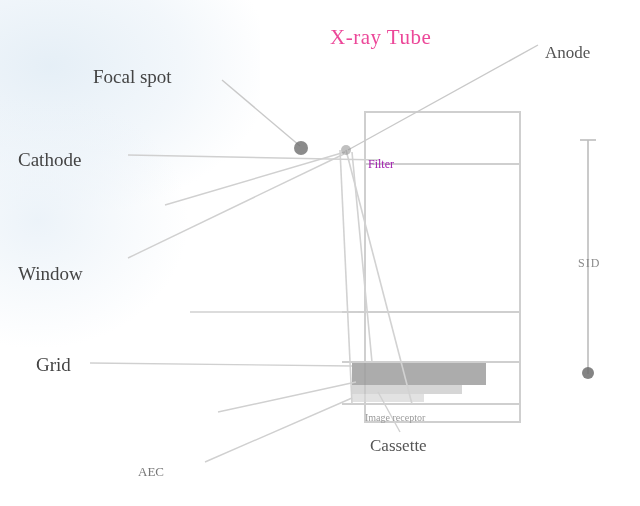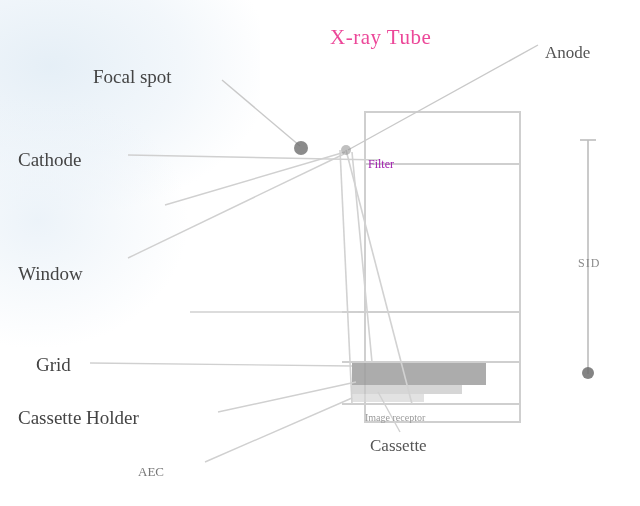--- a/index.html
+++ b/index.html
@@ -171,21 +171,20 @@
   <div class="lbl lbl-main" style="left:93px; top:67px;">Focal spot</div>
 
   <div class="lbl lbl-main" style="left:18px; top:150px;">Cathode</div>
 
 
   <div class="lbl lbl-main" style="left:18px; top:264px;">Window</div>
 
 
   <div class="lbl lbl-main" style="left:36px; top:355px;">Grid</div>
 
-  <div class="lbl lbl-main" style="left:18px; top:408px;">Cassette Holder</div>
 
   <div class="lbl lbl-small" style="left:138px; top:465px;">AEC</div>
 
   <div class="lbl lbl-side" style="left:370px; top:437px;">Cassette</div>
 
   <div class="lbl lbl-sid" style="left:578px; top:257px;">SID</div>
 
   <div class="lbl lbl-faint" style="left:368px; top:158px;">Filter</div>
 
   <div class="lbl lbl-tiny" style="left:365px; top:400px;margin-top:13px;">Image receptor</div>

